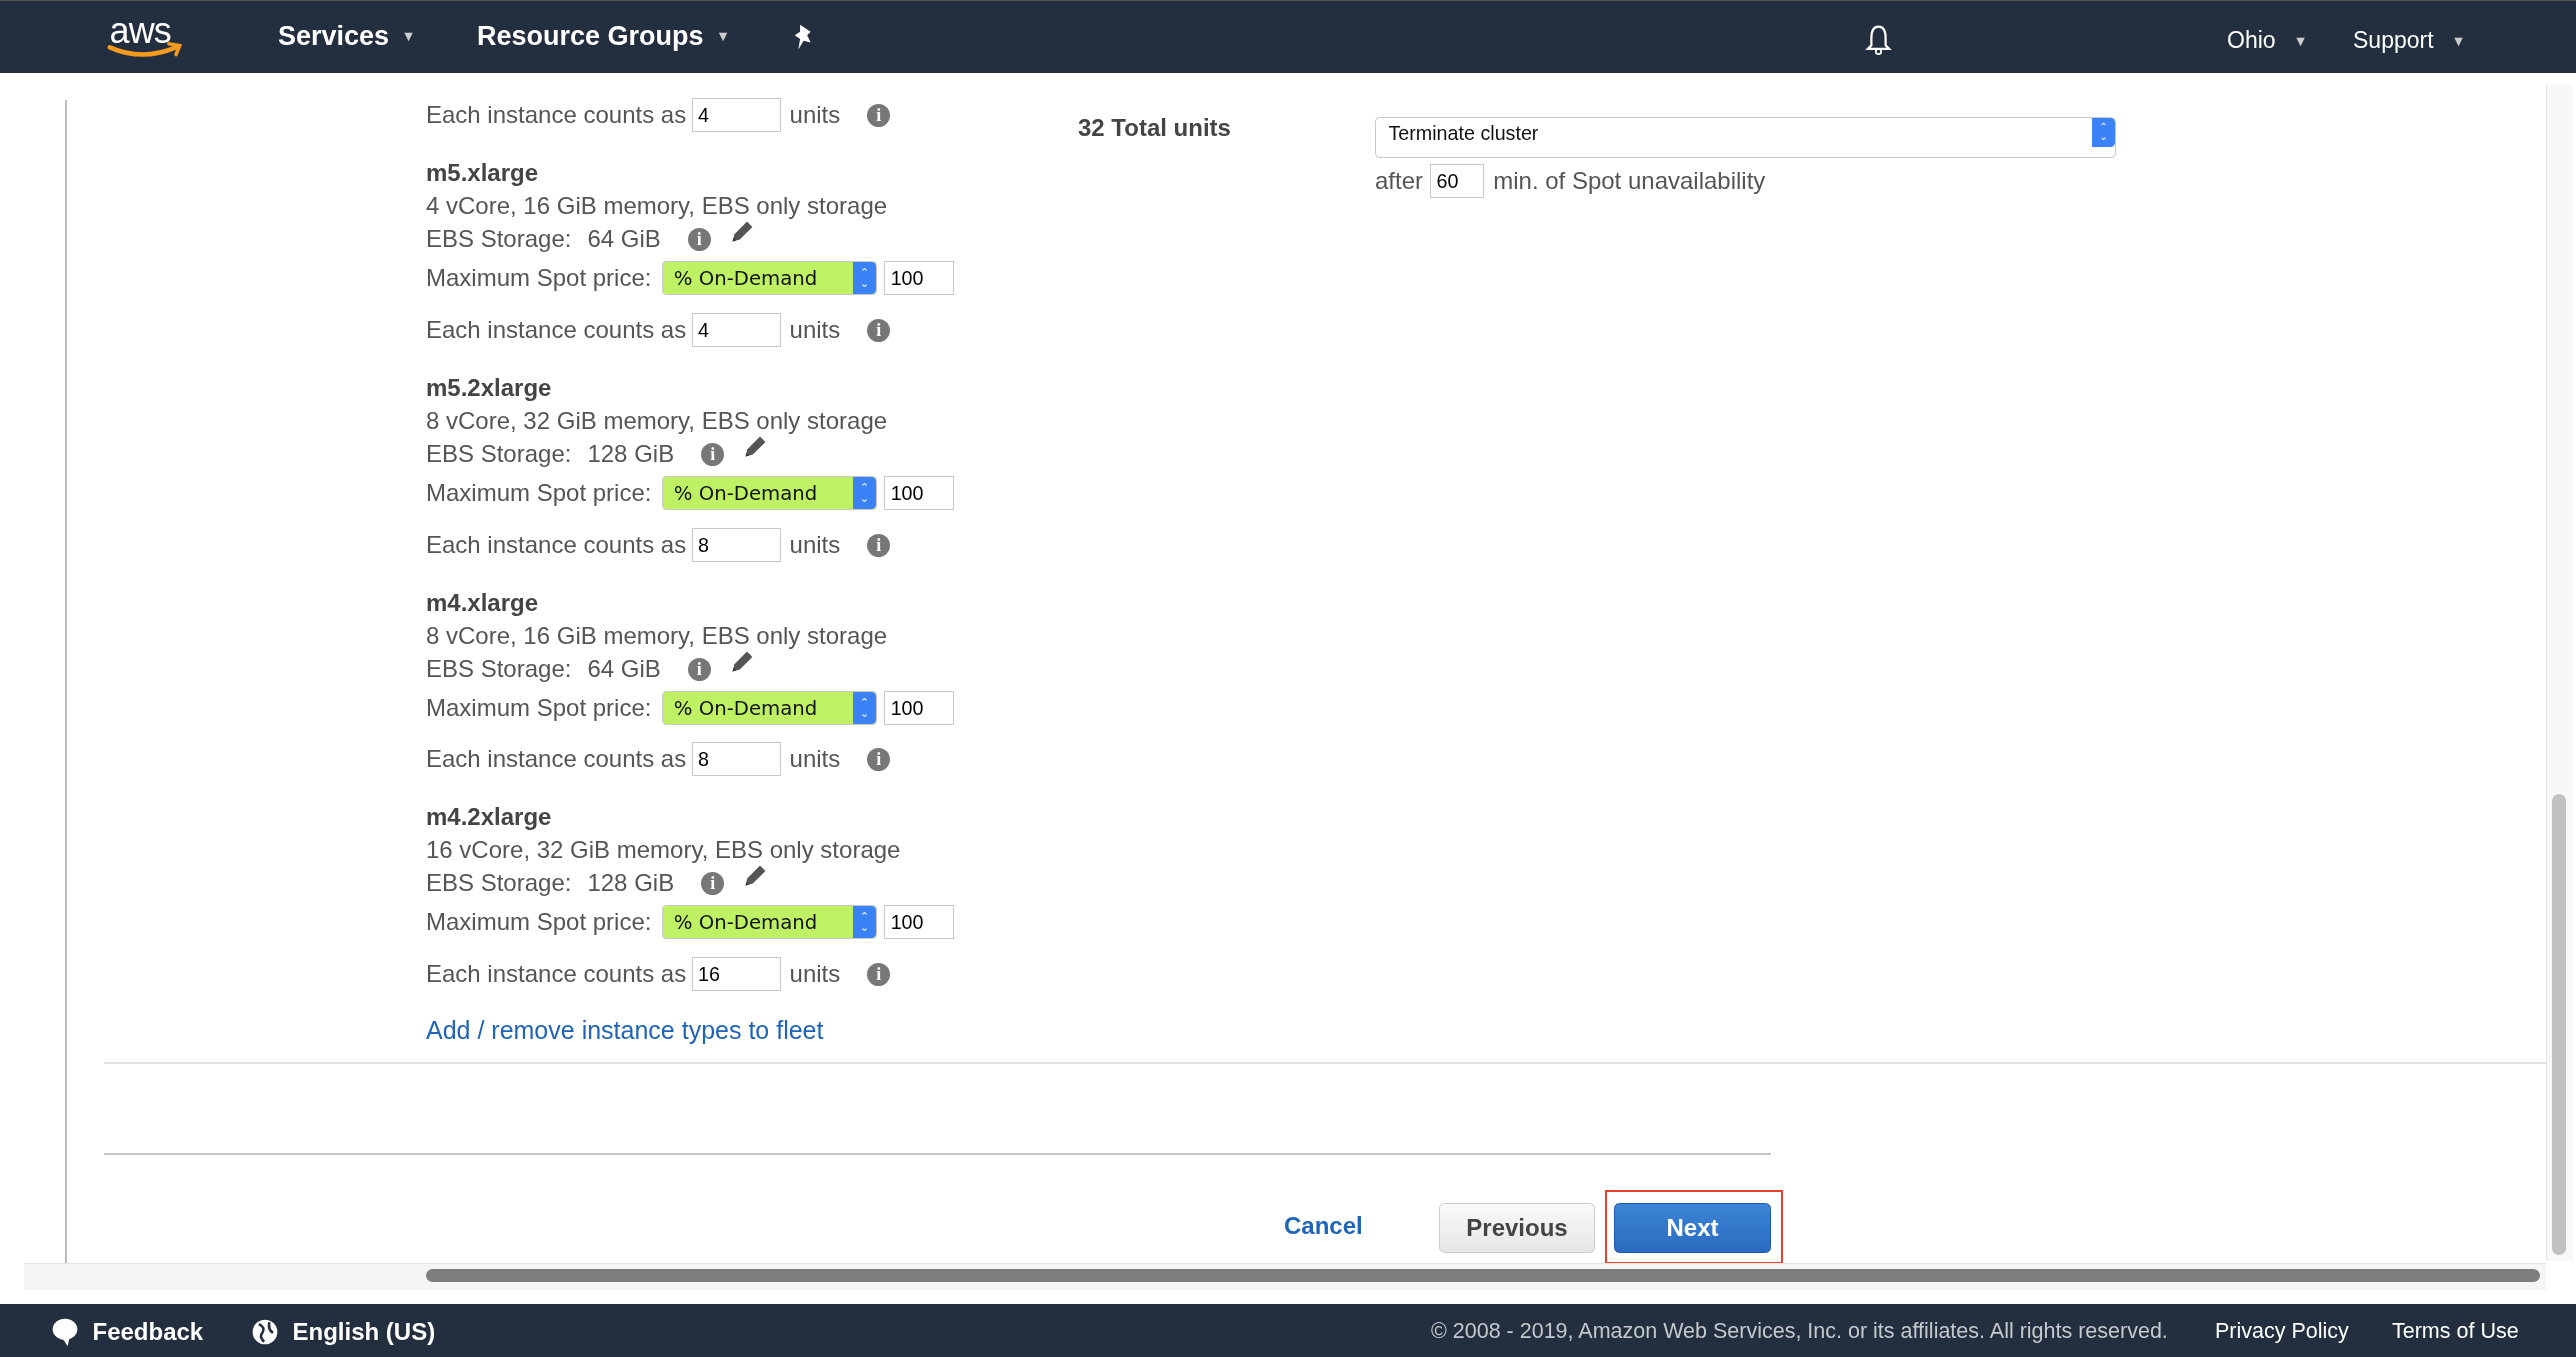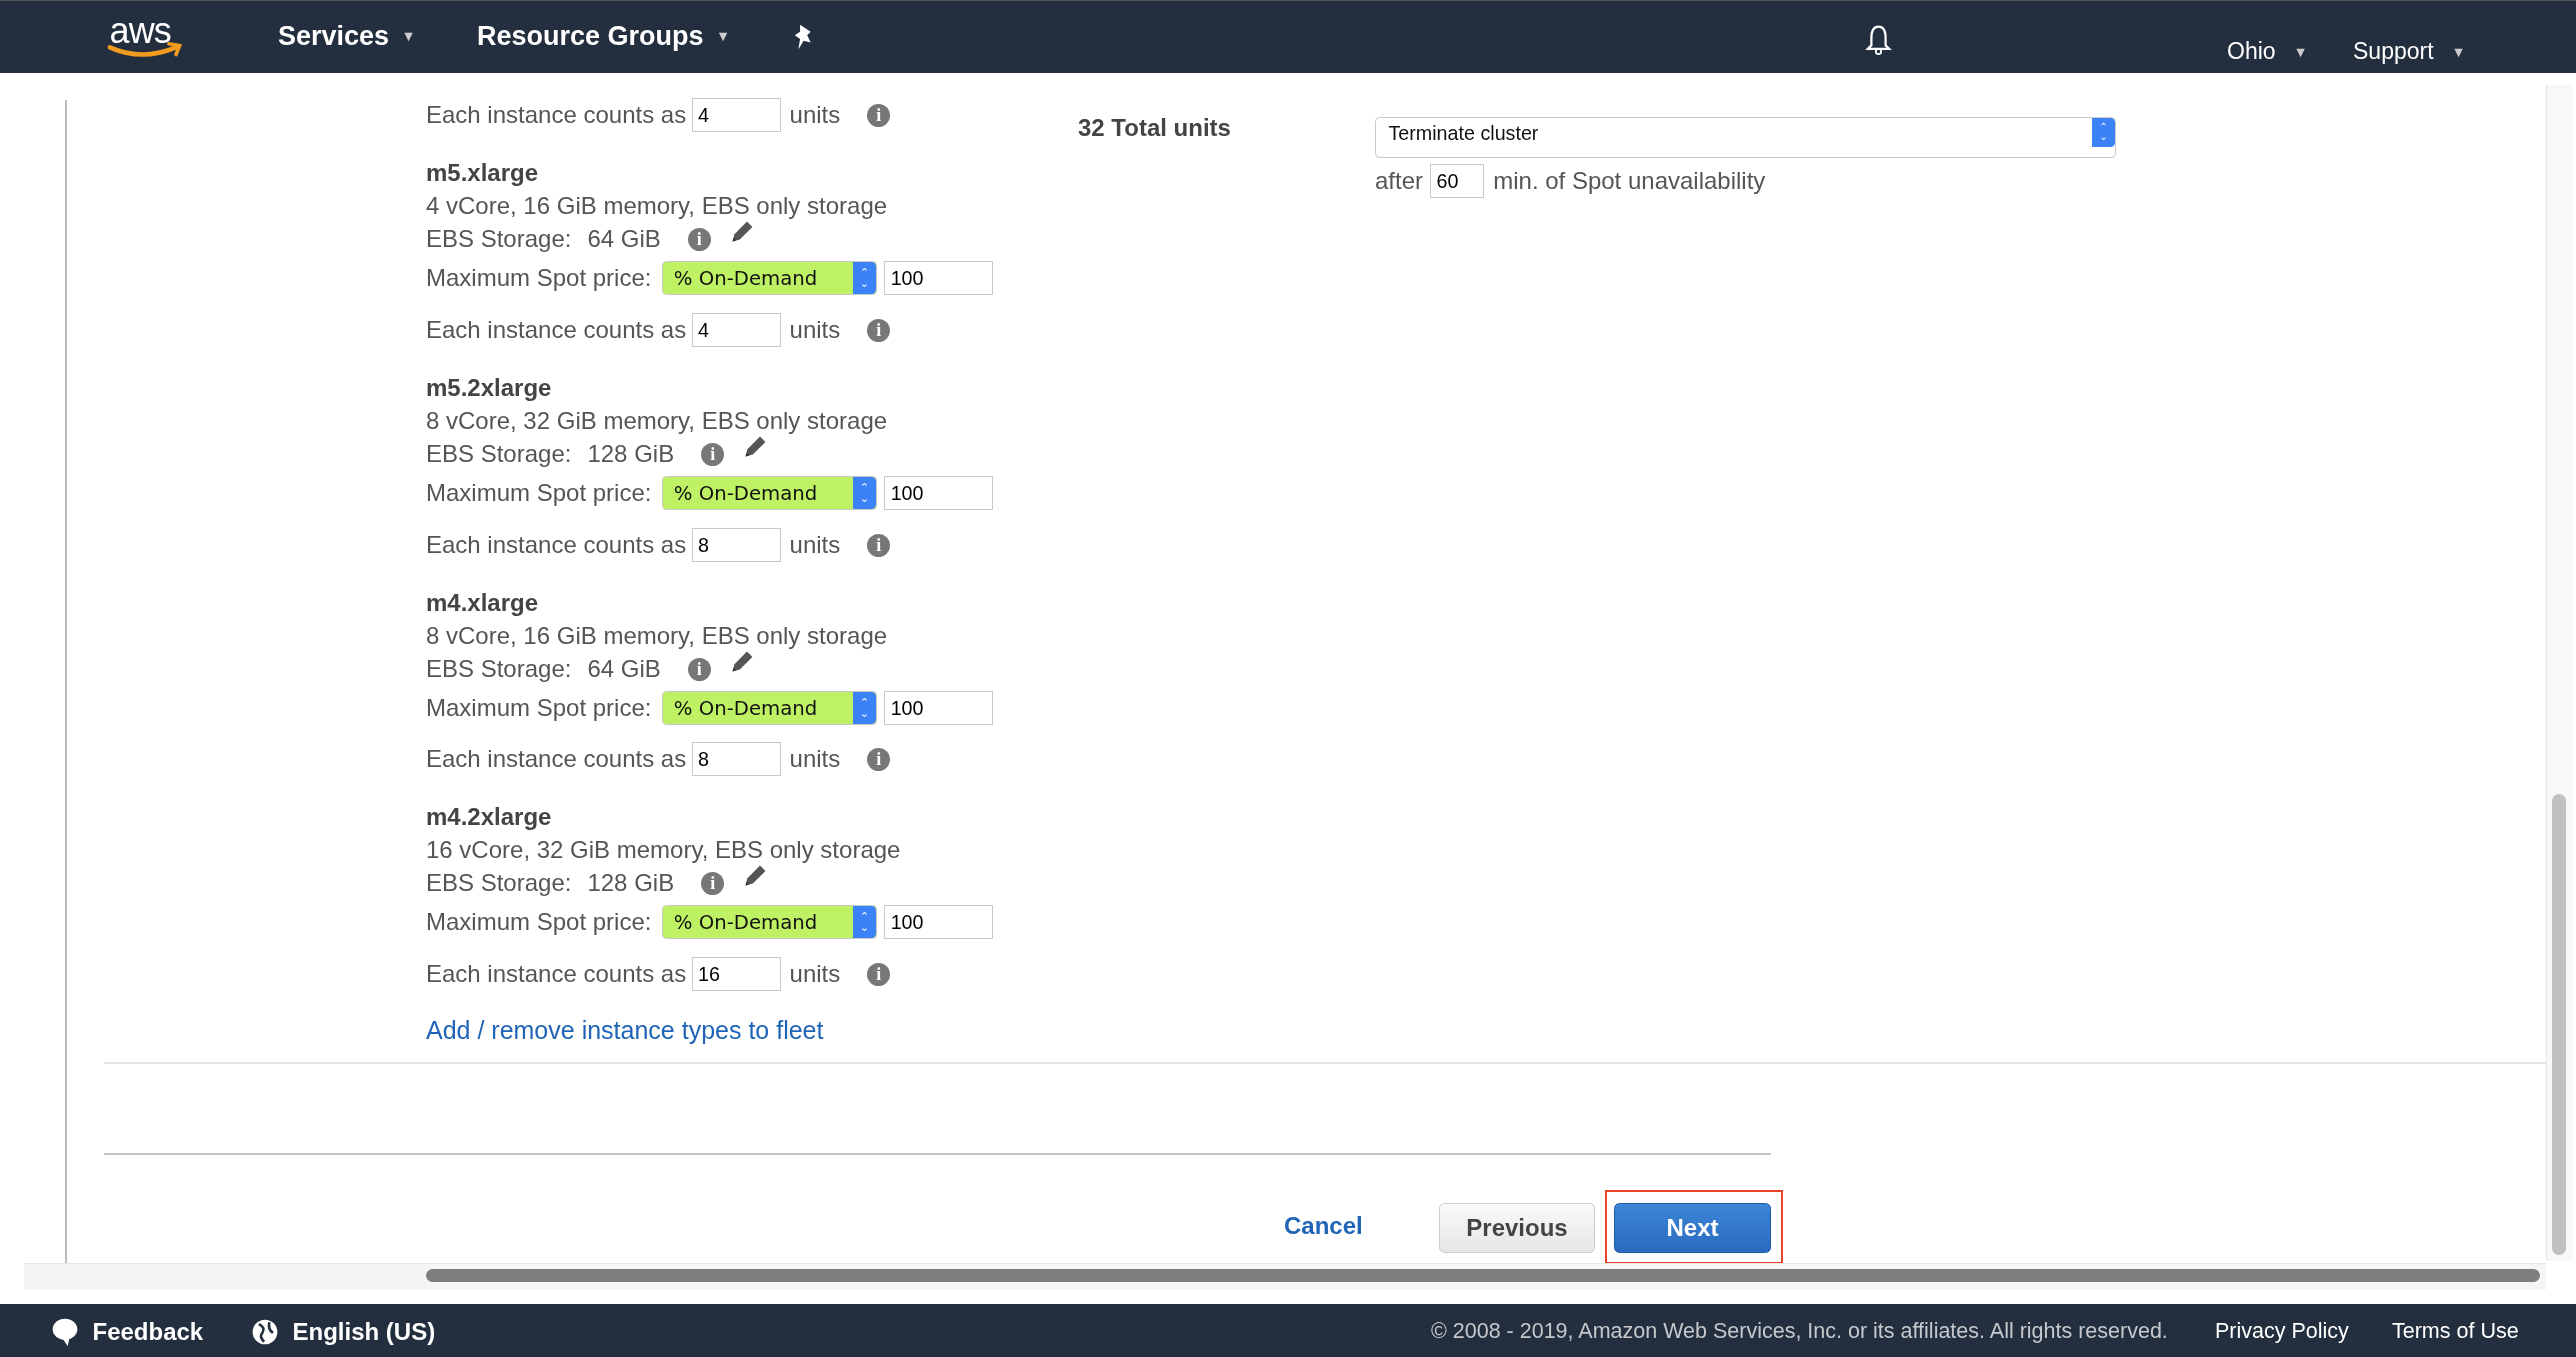--- a/index.html
+++ b/index.html
@@ -3,30 +3,30 @@
 <meta charset="utf-8">
 <style>
   * { box-sizing: border-box; margin: 0; padding: 0; }
   html, body { width: 2576px; height: 1358px; overflow: hidden; background: #ffffff; font-family: "Liberation Sans", sans-serif; color: #444; }
   .topbar { position: absolute; left: 0; top: 0; width: 2576px; height: 73px; background: #232f3e; border-top: 1.8px solid #555; }
   .logo { position: absolute; left: 106px; top: 9px; width: 81px; height: 54px; }
   .logo .aws-text { position: absolute; left: 3.6px; top: 0; color: #fff; font-size: 36px; font-family: "Liberation Sans", sans-serif; letter-spacing: -0.9px; }
   .logo svg { position: absolute; left: 0; top: 32px; }
   .nav-item { position: absolute; top: 19.7px; color: #fff; font-weight: bold; font-size: 27px; display: flex; align-items: center; gap: 12.5px; cursor: pointer; }
   .caret { font-size: 14.3px; color: #ccc; }
-  .nav-plain { font-weight: normal; font-size: 23px; top: 37px; gap: 18px; }
+  .nav-plain { font-weight: normal; font-size: 23px; top: 26px; gap: 18px; }
   .pin-icon { position: absolute; left: 791px; top: 21.5px; }
   .bell-icon { position: absolute; left: 1864px; top: 23px; }
 
   .left-rail { position: absolute; left: 65px; top: 100px; width: 1.8px; height: 1163px; background: #bbb; }
   .row { position: absolute; left: 426px; font-size: 24px; color: #555; white-space: nowrap; display: flex; align-items: center; }
   .inst-name { font-weight: bold; color: #444; font-size: 24px; }
   .txt-input { height: 34px; border: 0.9px solid #c8c8c8; font-size: 19.7px; padding: 3.6px 5.4px; color: #000; background: #fff; font-family: "Liberation Sans", sans-serif; }
   .small-input { width: 89px; margin: 0 9px 0 5.4px; }
-  .price-input { width: 109px; margin-left: 7.2px; }
+  .price-input { width: 70px; margin-left: 7.2px; }
   .info-icon { width: 23px; height: 23px; border-radius: 50%; background: #777; color: #fff; font-weight: bold; font-size: 18px; font-family: "Liberation Serif", serif; display: inline-flex; align-items: center; justify-content: center; margin-left: 27px; }
   .pencil-icon { margin-left: 18px; position: relative; top: -7.2px; }
   .select { position: relative; width: 215px; height: 34px; border: 0.9px solid #c8c8c8; border-radius: 4.5px; background: #bef264; font-size: 19.7px; color: #111; padding: 5.4px 10.7px; margin-left: 10.7px; font-family: "DejaVu Sans", sans-serif; }
   .select .stepper { position: absolute; right: 0; top: 0; width: 23px; height: 32px; background: #3b82f6; border-radius: 0 4.5px 4.5px 0; color: #fff; font-size: 10.7px; line-height: 11.6px; text-align: center; padding-top: 4.5px; }
 
   .total-units { position: absolute; left: 1078px; top: 114px; font-size: 24px; font-weight: bold; color: #444; }
   .term-select { position: absolute; left: 1375px; top: 117px; width: 741px; height: 41px; border: 0.9px solid #c8c8c8; border-radius: 4.5px; background: #fff; font-size: 19.7px; color: #111; padding: 3.6px 12.5px; }
   .term-select .stepper { position: absolute; right: 0; top: 0; width: 23px; height: 29px; background: #3b82f6; border-radius: 0 4.5px 4.5px 0; color: #fff; font-size: 9.8px; line-height: 10.7px; text-align: center; padding-top: 3.6px; }
   .after-row { position: absolute; left: 1375px; top: 164px; font-size: 24px; color: #555; display: flex; align-items: center; }
   .after-input { width: 54px; height: 34px; margin: 0 9px 0 7.2px; }

